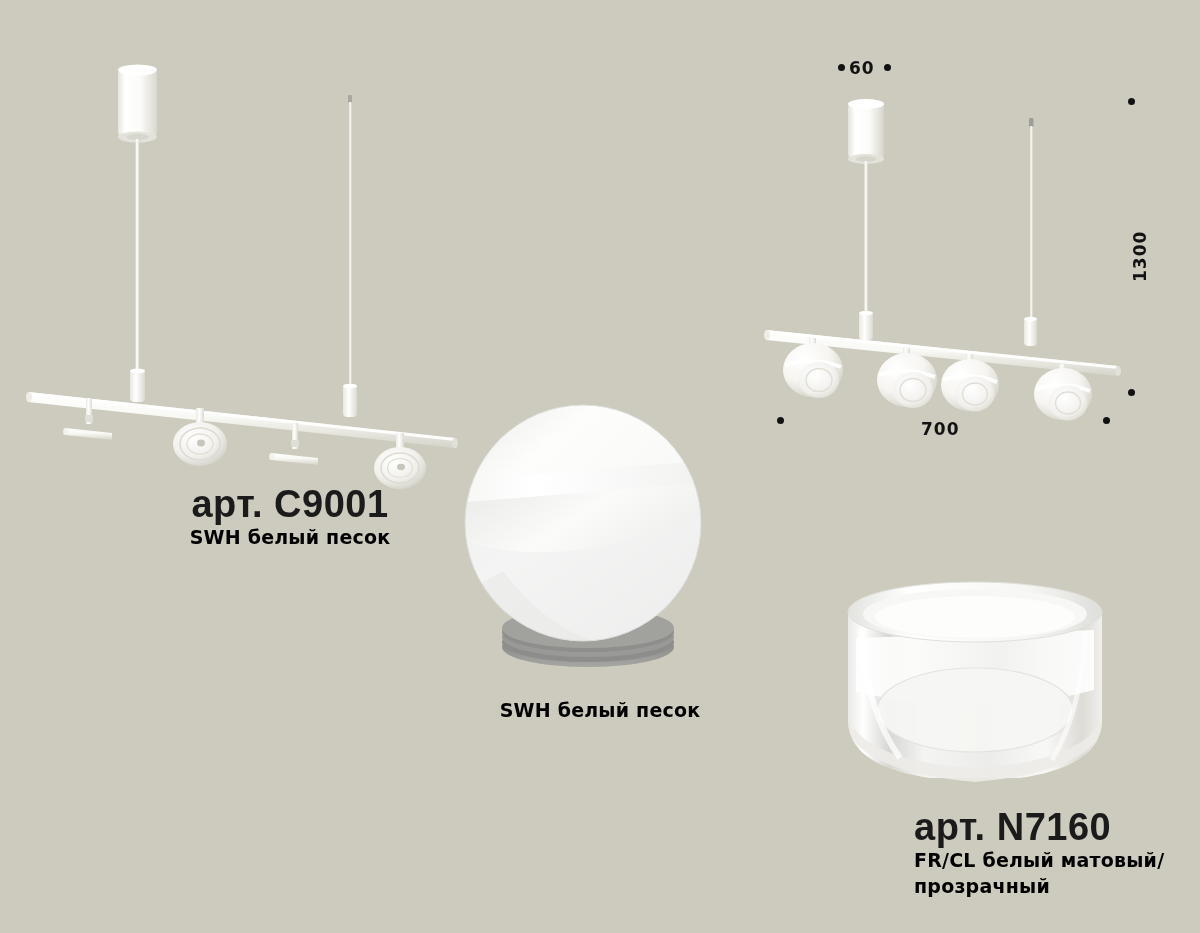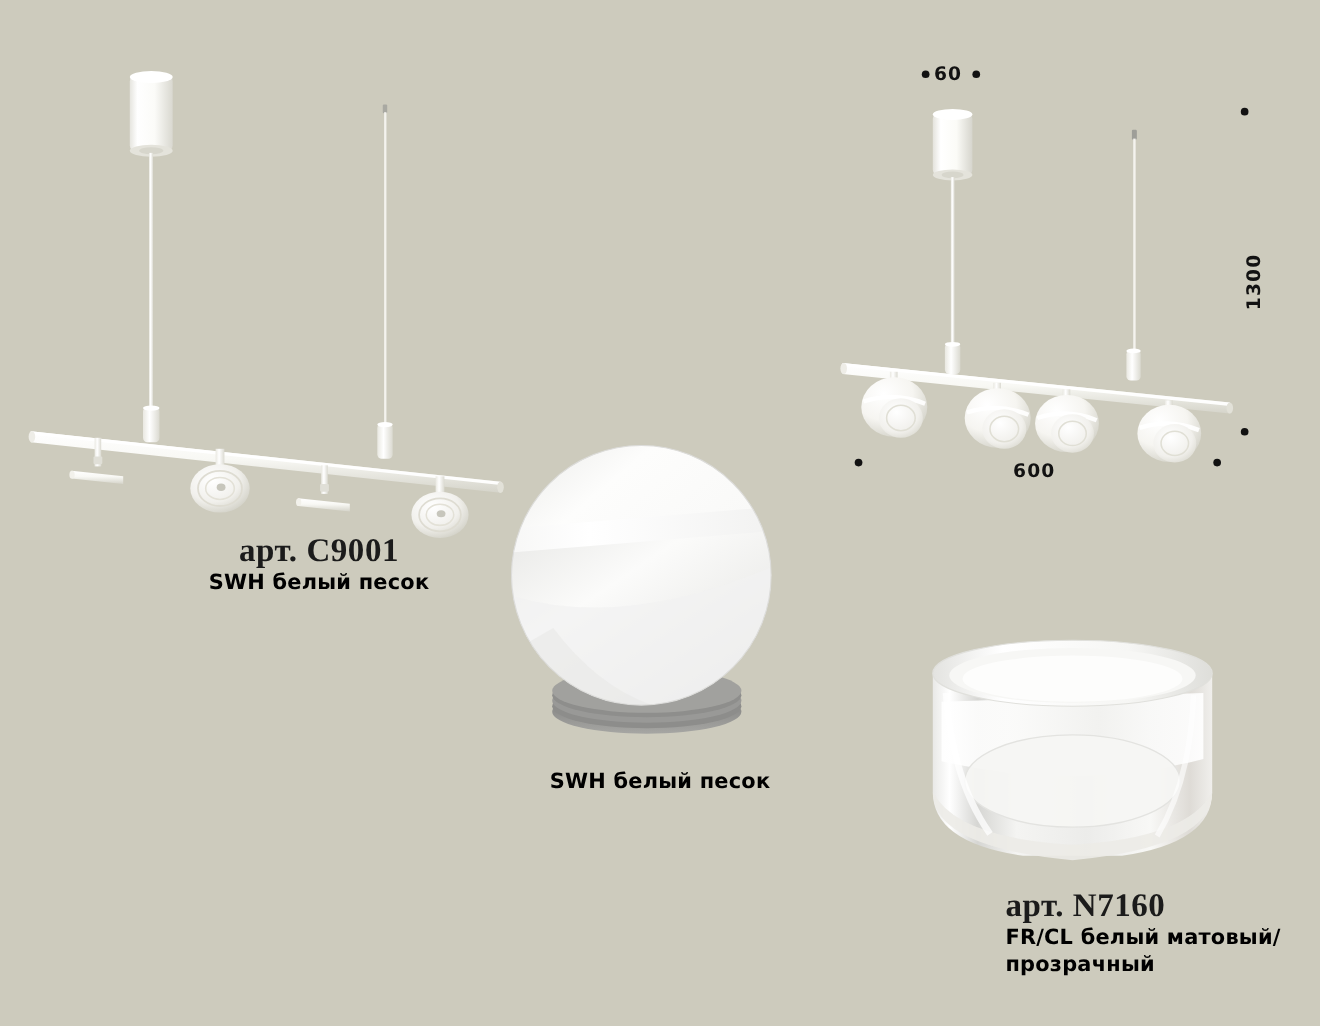--- a/index.html
+++ b/index.html
@@ -17,23 +17,23 @@
   .canvas {
     position: absolute;
     inset: 0;
     width: 1200px;
     height: 933px;
   }
   .abs { position: absolute; }
 
   
   .label-art {
-    font-family: Liberation Serif, serif;
+    font-family: Liberation Sans, sans-serif;
     font-weight: bold;
-    font-size: 30px;
+    font-size: 38px;
     color: #1b1b1b;
     letter-spacing: 0.5px;
     white-space: nowrap;
     line-height: 1.05;
   }
   .label-sub {
     font-family: "DejaVu Sans", sans-serif;
     font-weight: bold;
     font-size: 19px;
     color: #000000;
@@ -255,21 +255,21 @@
 
   <div class="abs dim-dot" style="left:838px; top:64px;"></div>
   <div class="abs dim-text" style="left:849px; top:58px;text-align:right;">60</div>
   <div class="abs dim-dot" style="left:884px; top:64px;"></div>
 
   <div class="abs dim-dot" style="left:1128px; top:98px;"></div>
   <div class="abs dim-text dim-vert" style="left:1130px; top:282px;">1300</div>
   <div class="abs dim-dot" style="left:1128px; top:389px;"></div>
 
   <div class="abs dim-dot" style="left:777px; top:417px;"></div>
-  <div class="abs dim-text" style="left:921px; top:419px;">600</div>
+  <div class="abs dim-text" style="left:921px; top:419px;">700</div>
   <div class="abs dim-dot" style="left:1103px; top:417px;"></div>
 
   <div class="abs" style="left:455px; top:385px; width:270px; height:300px;">
     <svg width="270" height="300" viewBox="0 0 270 300">
       <defs>
         <linearGradient id="ballTop" x1="0.15" y1="0" x2="0.9" y2="1">
           <stop offset="0%" stop-color="#ececea"></stop>
           <stop offset="22%" stop-color="#fdfdfc"></stop>
           <stop offset="65%" stop-color="#f7f7f6"></stop>
           <stop offset="100%" stop-color="#e2e2e0"></stop>

